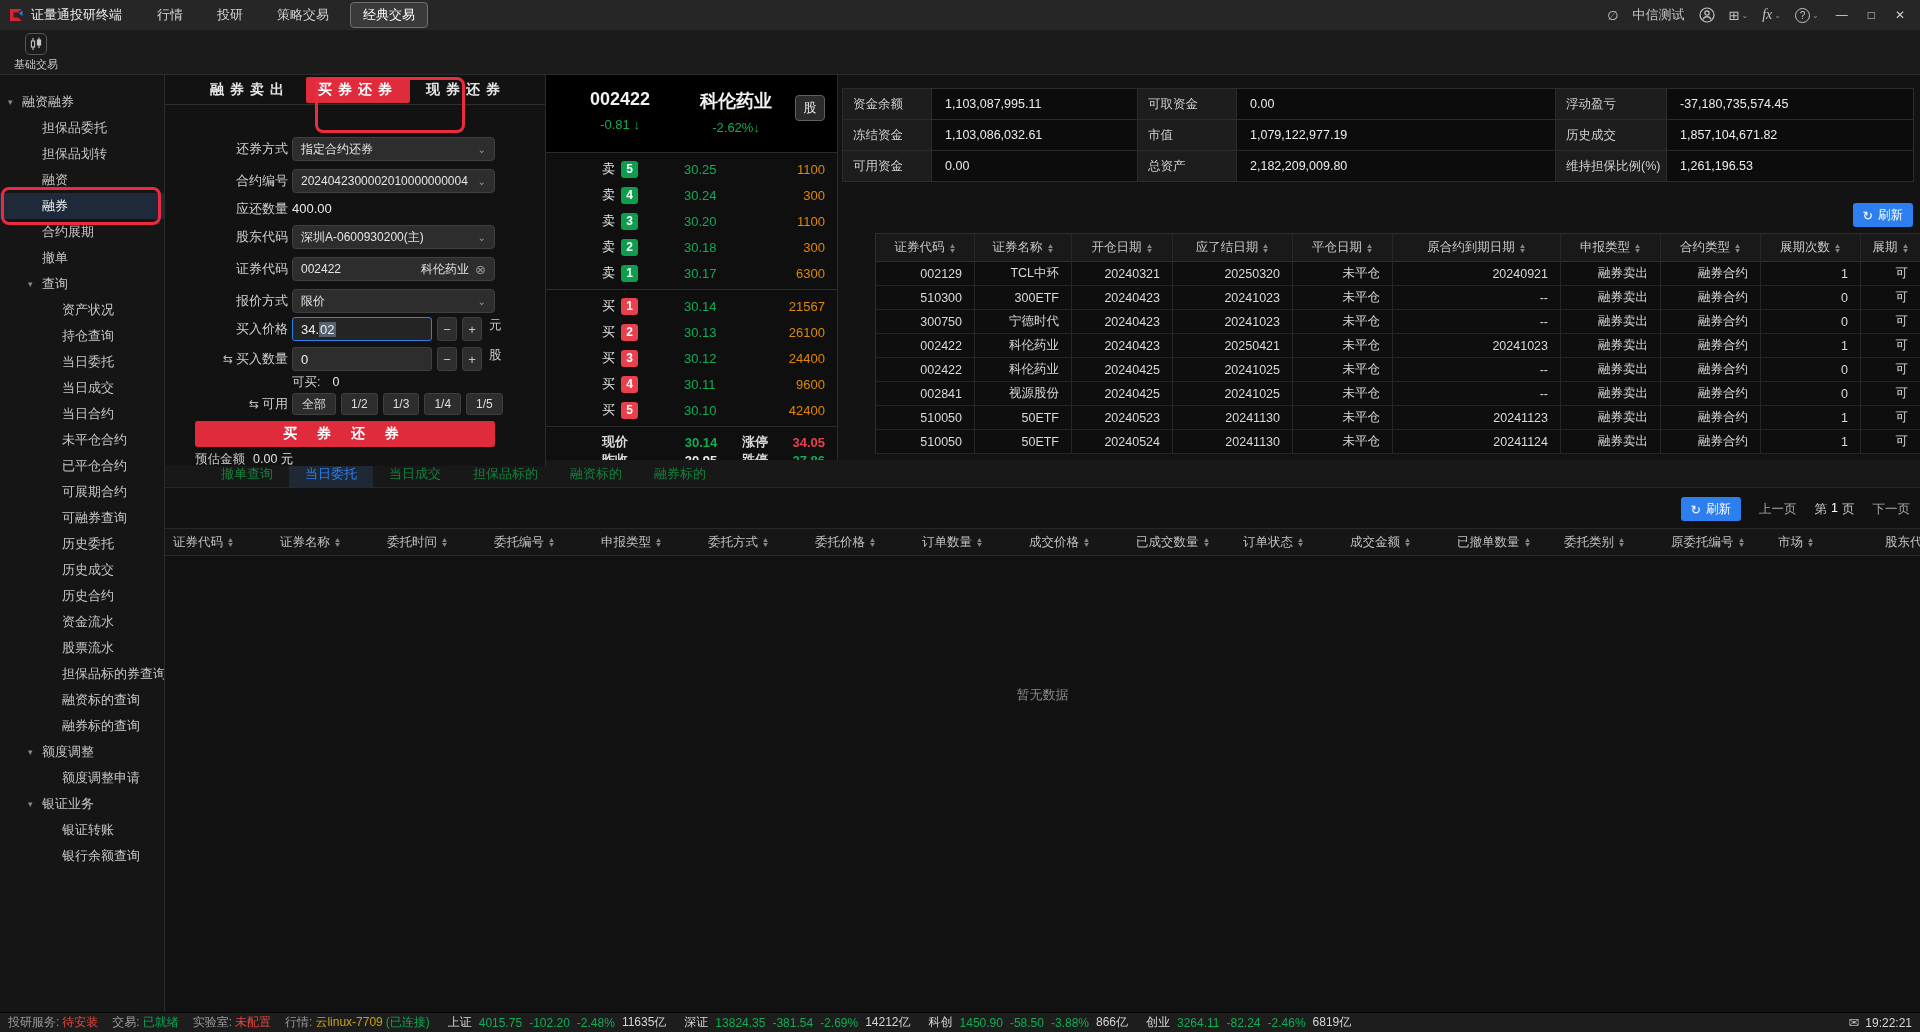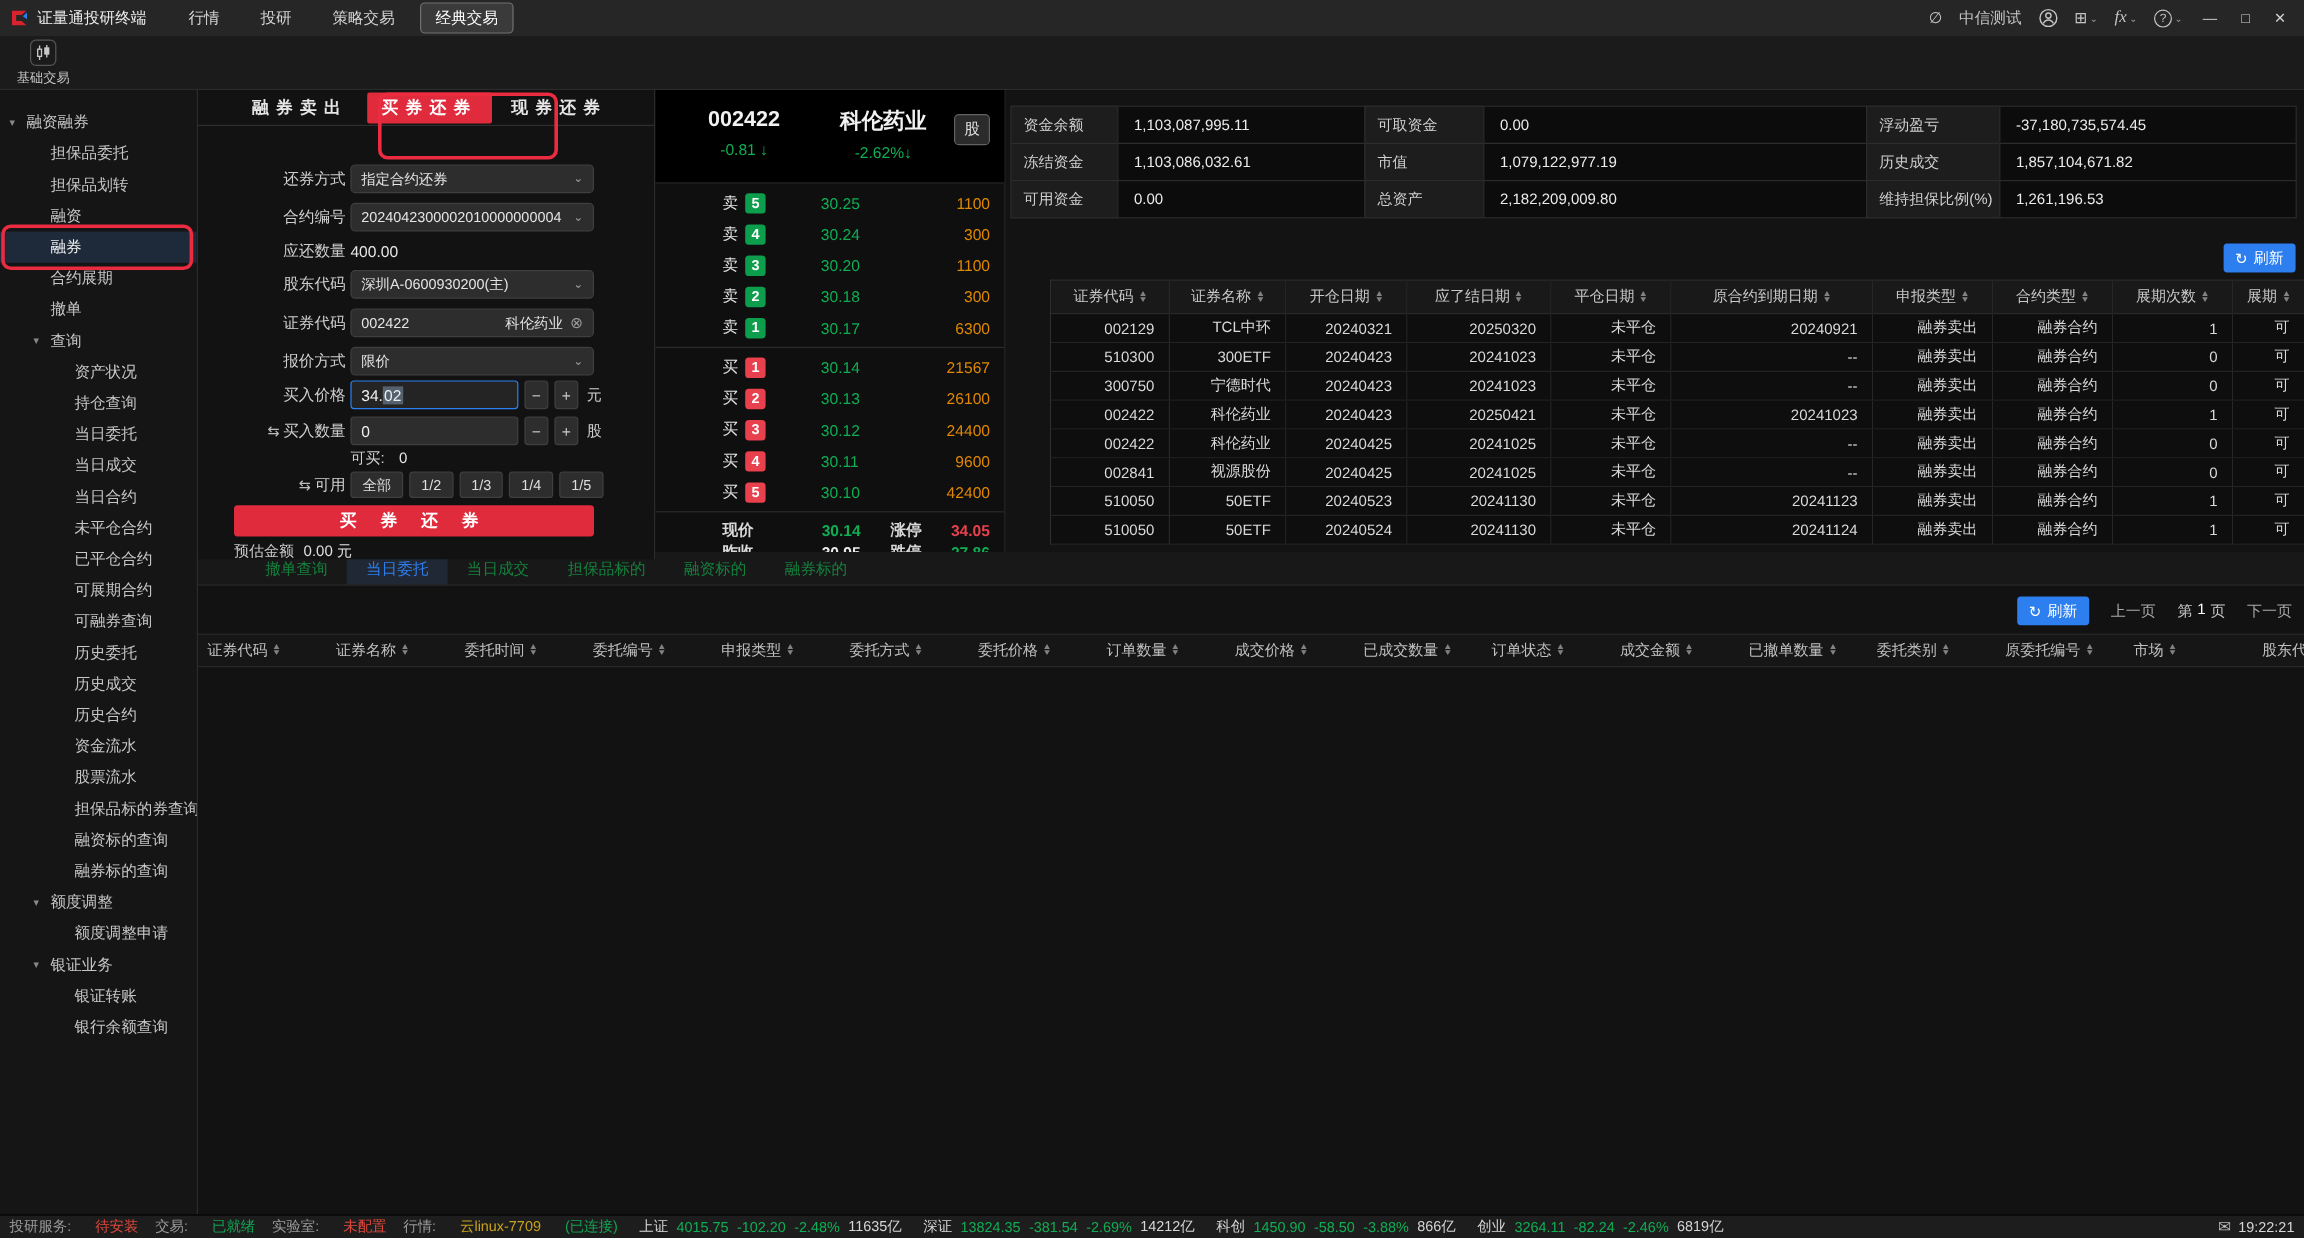--- a/index.html
+++ b/index.html
@@ -54,21 +54,21 @@
   
   .form-panel{position:absolute;left:165px;top:75px;width:381px;height:391px;background:#121212;
               border-right:1px solid #2b2b2b;z-index:3}
   .ft-bar{height:30px;border-bottom:1px solid #2e2e2e;display:flex;align-items:center;
           padding-left:45px}
   .ftab{font-size:14px;font-weight:bold;color:#e6e6e6;letter-spacing:6px;margin-right:16px;cursor:pointer}
   .ftab.active{background:var(--red,#e02b3d);color:#fff;padding:4px 12px;border-radius:2px}
   .tab-annotation{position:absolute;left:150px;top:2px;width:150px;height:56px;
                   border:3px solid var(--annotation,#ea2b40);border-radius:8px;
                   pointer-events:none;z-index:9}
-  .frow{display:flex;align-items:center;padding-left:28px}
+  .frow{display:flex;padding-left:28px}
   .mt32{margin-top:32px}.mt8{margin-top:8px}.mt6{margin-top:6px}.mt4{margin-top:4px}
   .flabel{width:95px;display:flex;justify-content:flex-end;align-items:center;gap:3px;
           margin-right:4px;font-size:13px;color:#cfcfcf;white-space:nowrap}
   .swap{color:#bdbdbd;font-size:12px}
   .dd{width:203px;height:24px;background:#2d2d2d;border:1px solid #3f3f3f;border-radius:4px;
       display:flex;align-items:center;padding:0 8px;cursor:pointer}
   .dval{font-size:12px;color:#e4e4e4;white-space:nowrap;overflow:hidden}
   .chev{margin-left:auto;color:#9a9a9a;font-size:10px;padding-left:4px}
   .plain{font-size:13px;color:#e8e8e8}
   .sec-name{margin-left:auto;font-size:12px;color:#e4e4e4}
@@ -164,21 +164,21 @@
   .bheader{display:flex;height:28px;margin-top:6px;background:#161616;border-top:1px solid #282828;
            border-bottom:1px solid #282828;padding-left:8px;overflow:hidden}
   .bhcell{width:107px;flex:none;display:flex;align-items:center;gap:4px;font-size:12.5px;
           color:#c0c0c0;white-space:nowrap;cursor:pointer}
   .empty{margin-top:130px;text-align:center;color:#8a8a8a;font-size:13px}
 
   
   .statusbar{position:absolute;left:0;right:0;bottom:0;height:20px;background:#1d1d1d;
              border-top:1px solid #000;display:flex;align-items:center;padding:0 8px;
              gap:14px;font-size:12px;z-index:20}
-  .seg{display:flex;align-items:center;gap:20px;white-space:nowrap}
+  .seg{display:flex;align-items:center;gap:3px;white-space:nowrap}
   .seg.idx{gap:7px;margin-left:4px}
   .seglab{color:#9a9a9a}
   .ixname{color:#d6d6d6}
   .ixval{color:var(--green,#0fae54)}
   .ixvol{color:#d6d6d6}
   .sb-right{margin-left:auto;display:flex;align-items:center;gap:6px;color:#d6d6d6}
   .mail{color:#b8b8b8;font-size:13px}
 </style>
 </head>
 <body>
@@ -871,20 +871,21 @@
         <span>市场</span>
         <span class="sort">
           <i>▲</i>
           <i>▼</i>
         </span>
       </div>
       <div class="bhcell">
         <span>股东代码</span>
       </div>
     </div>
+  <div class="empty">暂无数据</div>
 </div>
 
 <div class="statusbar">
   <div class="seg" style="display:contents"><span class="seg">
         <span class="seglab">投研服务:</span>
         <span class="segval" style="color: rgb(224, 73, 60);">待安装</span>
       </span><span class="seg">
         <span class="seglab">交易:</span>
         <span class="segval" style="color: rgb(19, 164, 83);">已就绪</span>
       </span><span class="seg">

